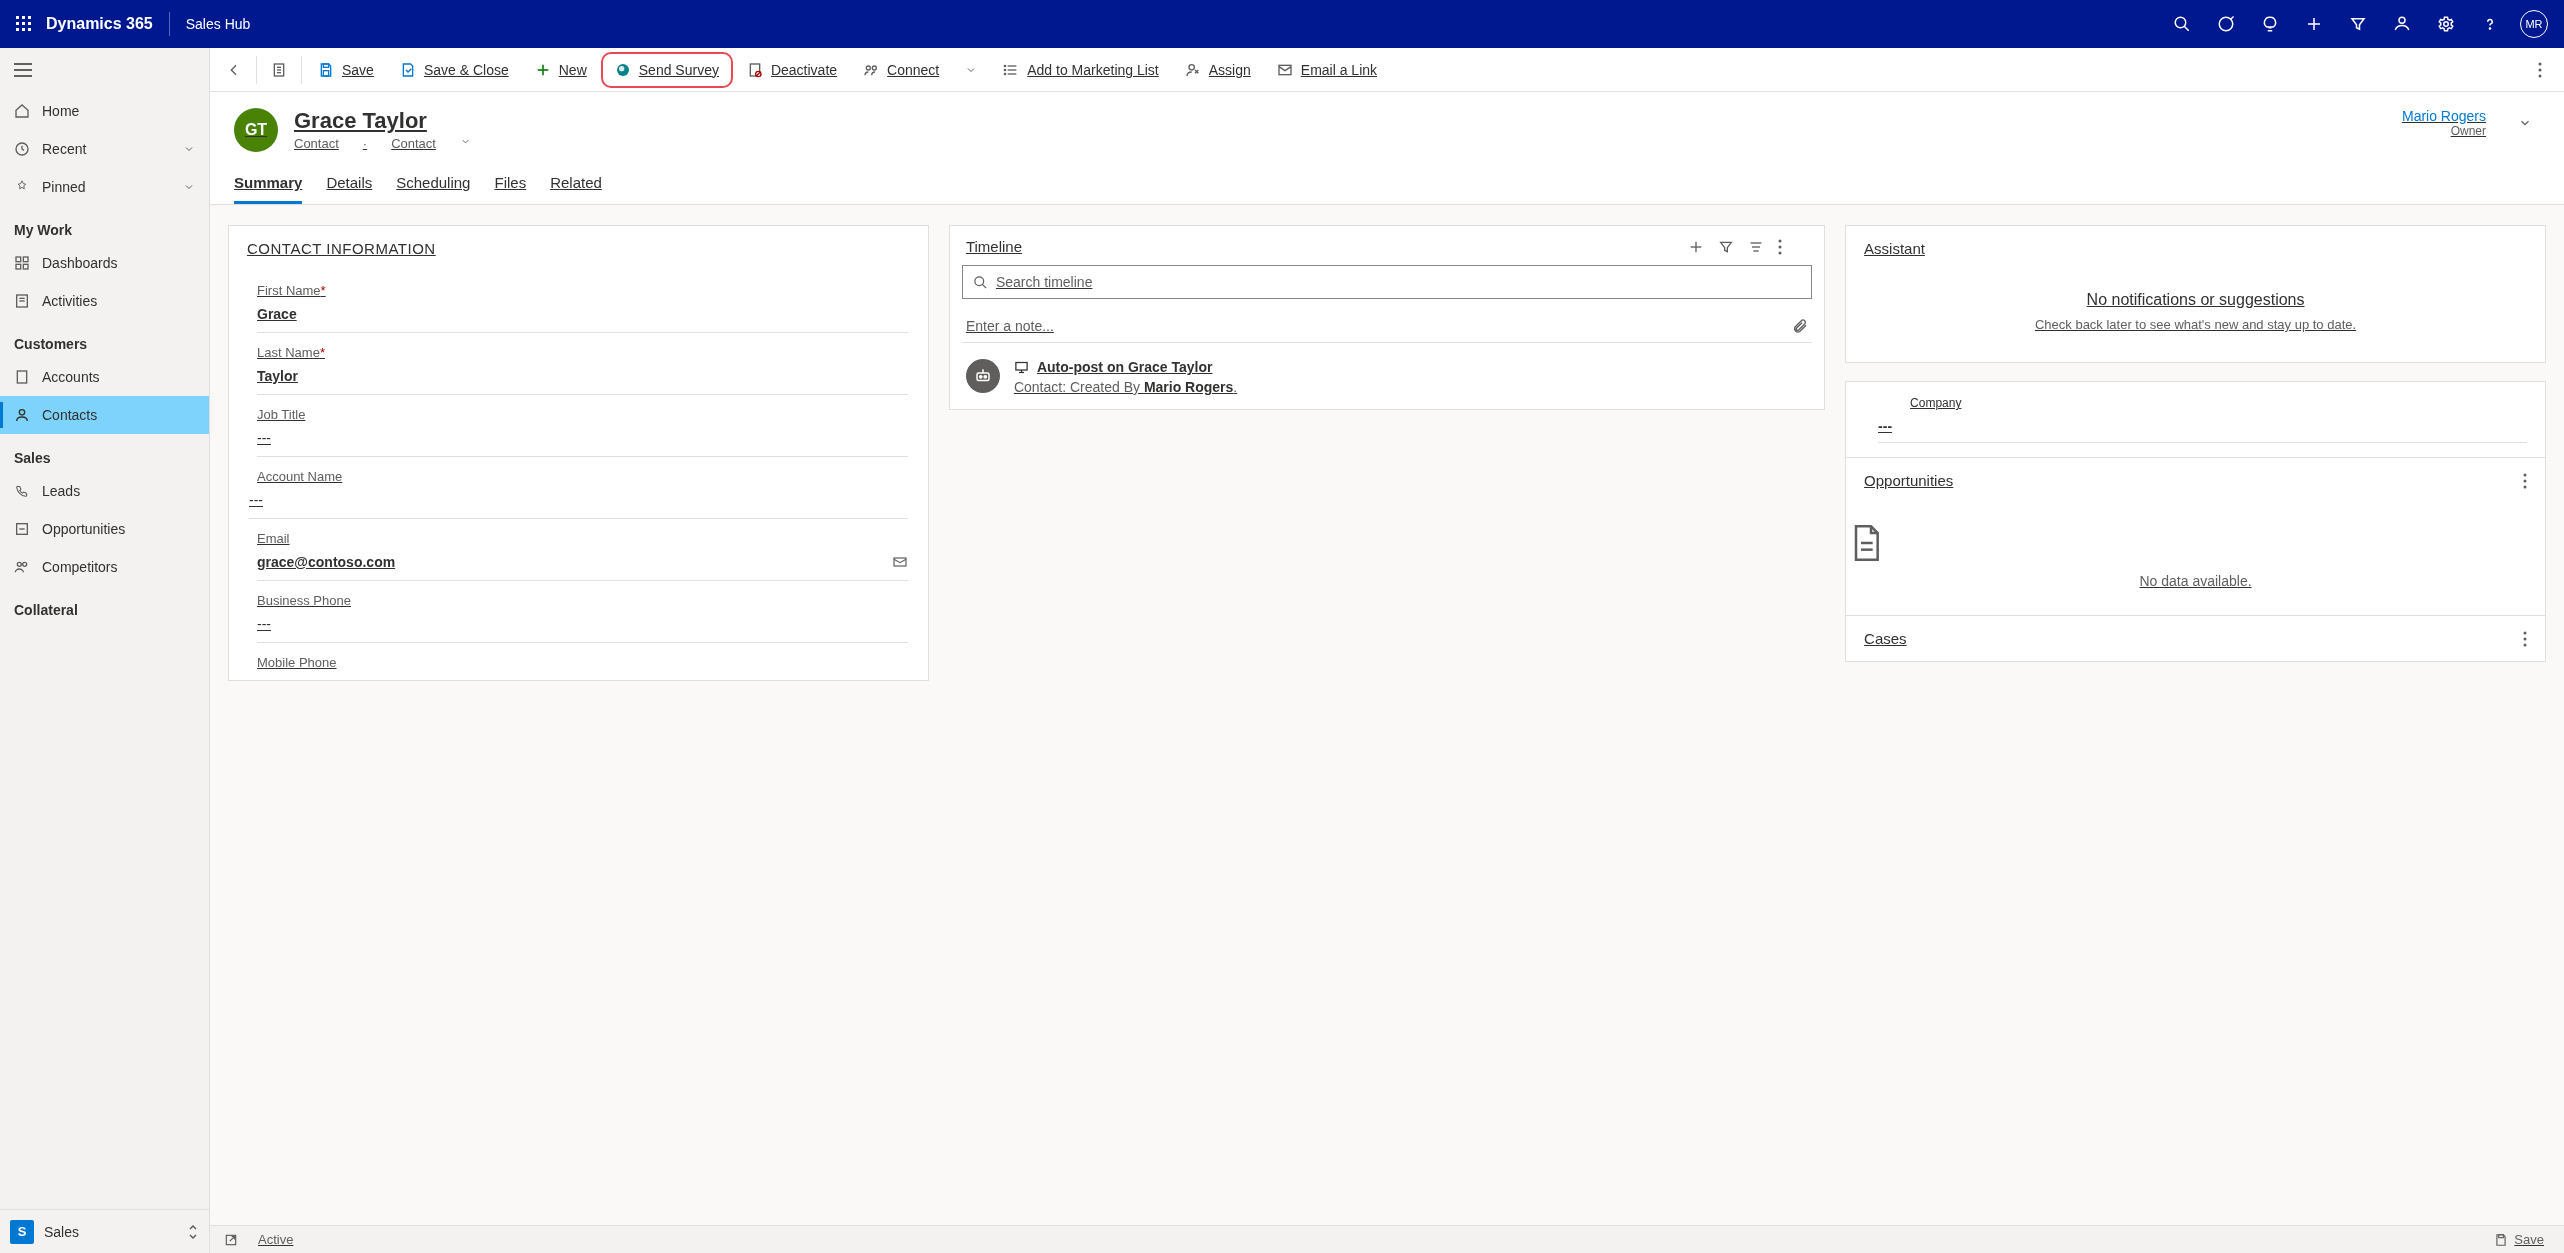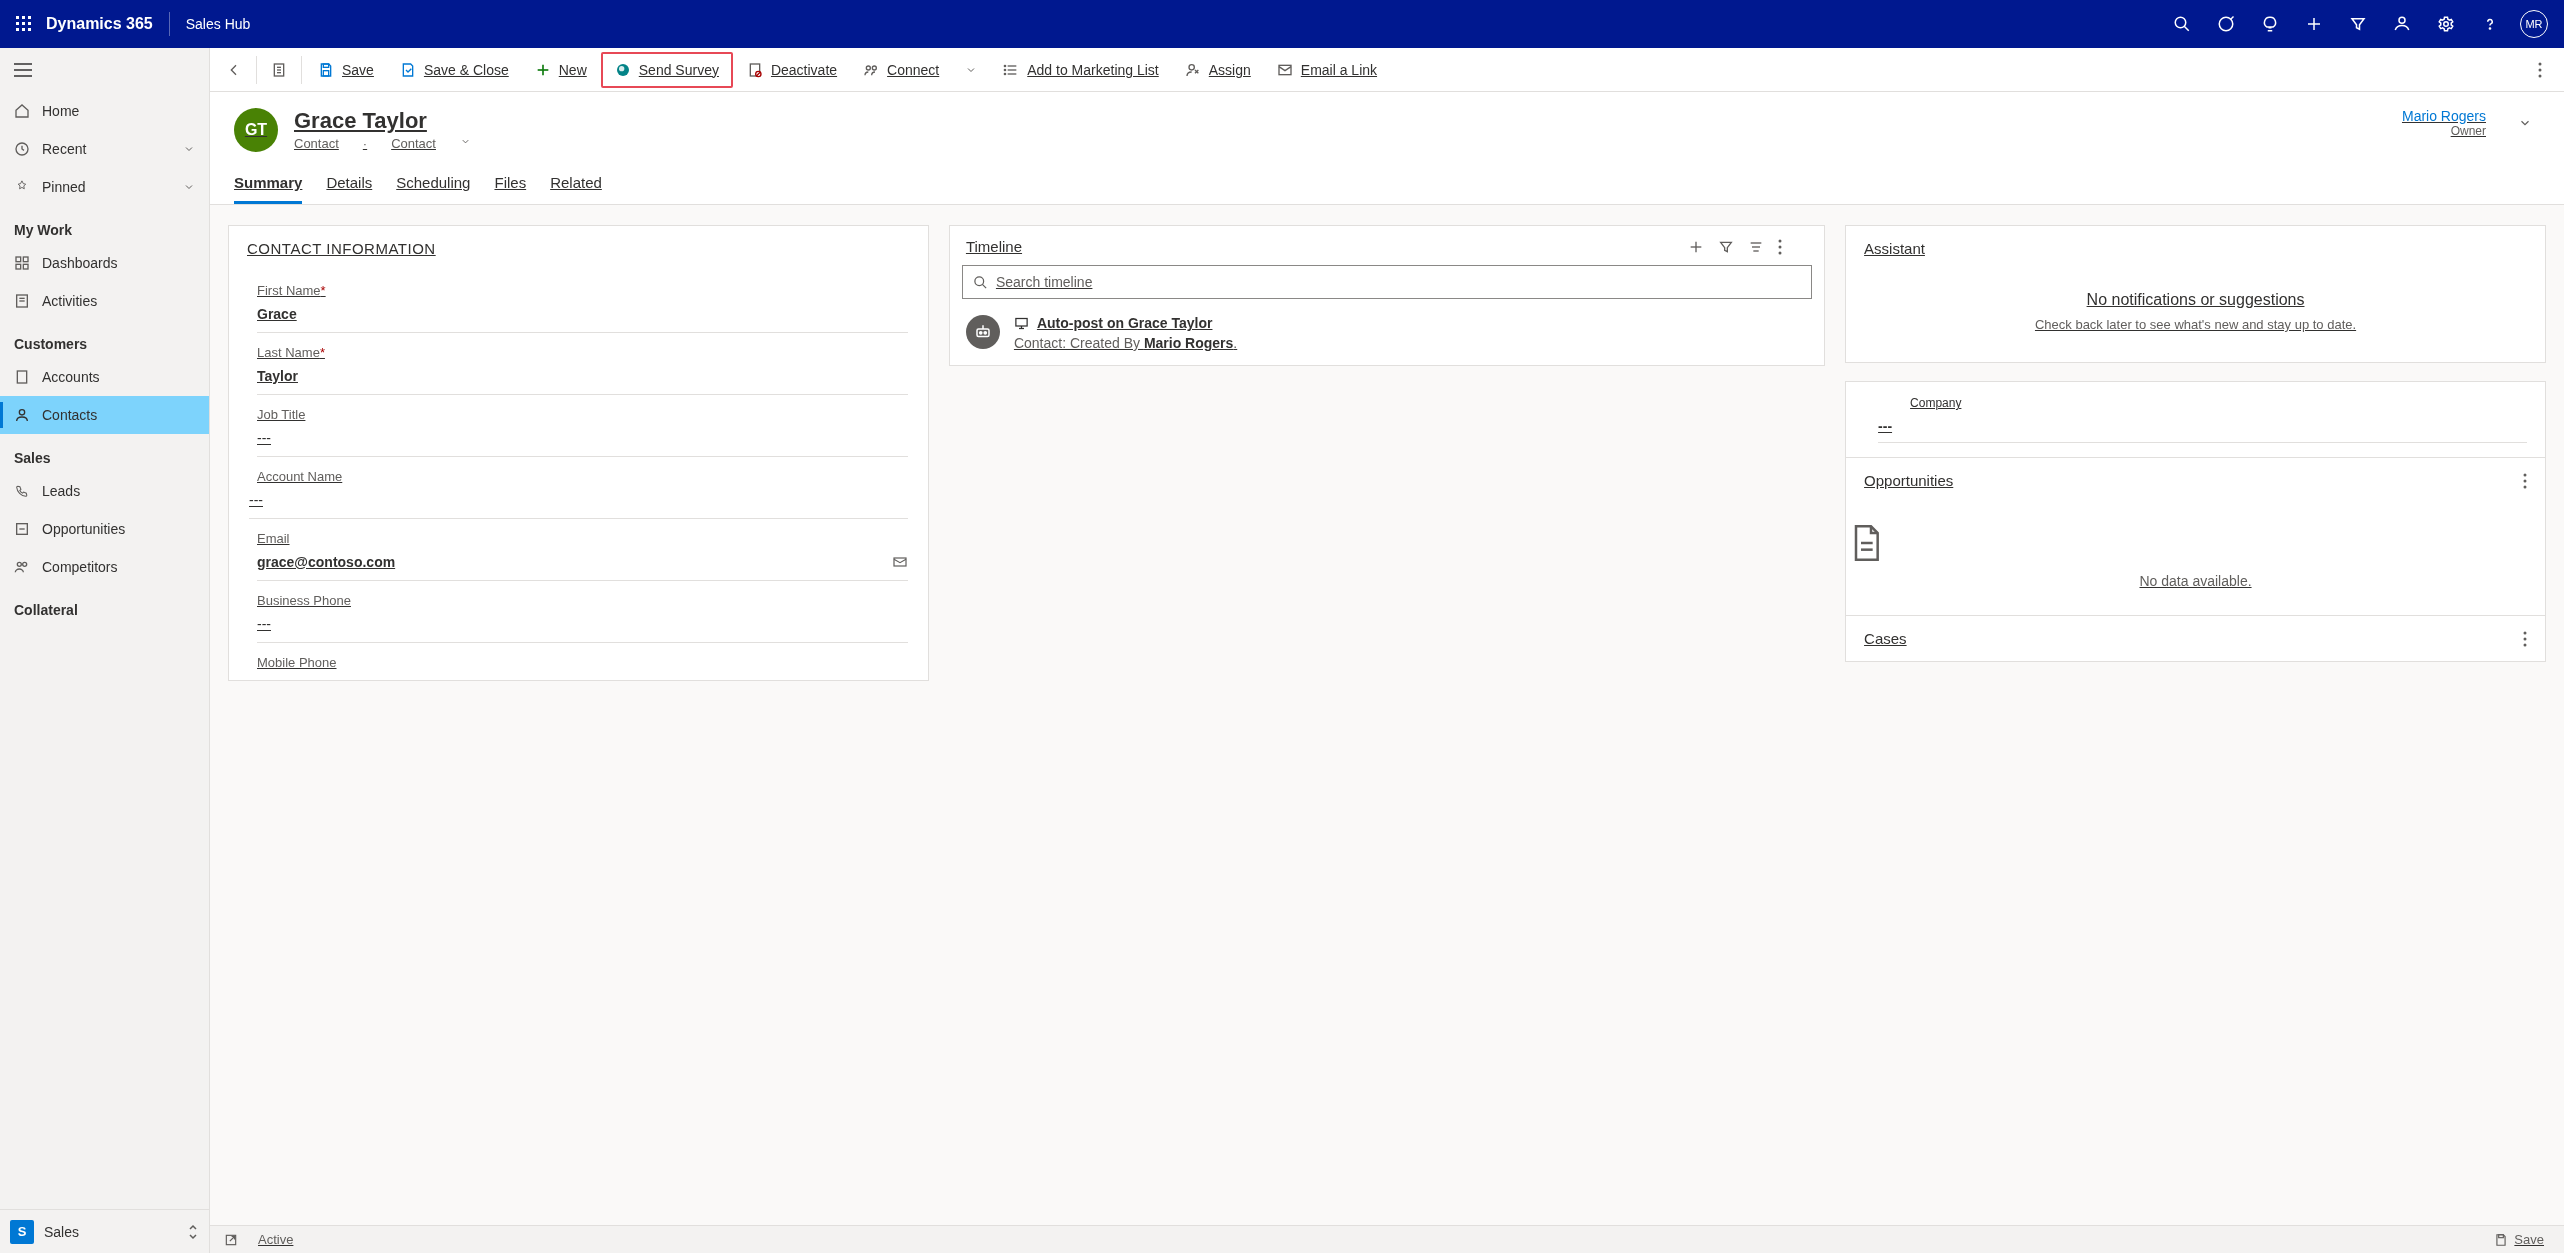--- a/index.html
+++ b/index.html
@@ -31,21 +31,21 @@
 .updown { margin-left:auto; color:#605E5C; }
 
 
 .main { flex: 1; display: flex; flex-direction: column; min-width: 0; text-decoration: underline; }
 
 
 .cmd-bar { height: 44px; border-bottom: 1px solid #E1DFDD; display: flex; align-items: center; padding: 0 6px; gap: 2px; }
 .cmd-btn { height: 36px; display: flex; align-items: center; gap: 8px; padding: 0 12px; cursor: pointer; border-radius: 2px; color: #323130; }
 .cmd-icon-only { width: 36px; justify-content: center; padding: 0;}
 .cmd-sep { width: 1px; height: 28px; background: #E1DFDD; margin: 0 2px; }
-.highlight-box { border: 2px solid #E74856; border-radius: 2px; }
+.highlight-box { border: 2px solid #E74856; border-radius: 10px; }
 .ic { display: inline-flex; width: 16px; height: 16px; align-items: center; justify-content: center; }
 
 
 .rec-head { padding: 16px 24px 0; display: flex; align-items: flex-start; gap: 16px; }
 .rec-avatar { width: 44px; height: 44px; border-radius: 50%; background: #498205; color: #fff; display:flex; align-items:center; justify-content:center; font-weight:600; font-size: 16px;}
 .rec-title { font-size: 22px; font-weight: 600; line-height: 1.2; }
 .rec-sub { color: #605E5C; font-size: 13px; display:flex; align-items:flex-start; gap: 24px; padding-top: 2px;}
 .rec-owner { margin-left: auto; text-align: right; padding-right: 8px;}
 .rec-owner .name { color: #0078D4; font-size: 14px; }
 .rec-owner .lbl { color: #605E5C; font-size: 12px; }
@@ -535,20 +535,28 @@
               </div>
           </div>
           <div class="tl-search">
             <span>
                 <svg width="15" height="15" viewBox="0 0 24 24" fill="none" stroke="#605E5C" stroke-width="2">
                   <circle cx="10" cy="10" r="7"></circle>
                   <line x1="21" y1="21" x2="15" y2="15"></line>
                 </svg>
               </span>
             <span>Search timeline</span>
+          </div>
+          <div class="tl-note">
+            <span>Enter a note...</span>
+            <span class="attach">
+                <svg width="16" height="16" viewBox="0 0 24 24" fill="none" stroke="#605E5C" stroke-width="2">
+                  <path d="M21 11l-9 9a5 5 0 0 1-7-7l9-9a3.5 3.5 0 0 1 5 5l-9 9a2 2 0 0 1-3-3l8-8"></path>
+                </svg>
+              </span>
           </div>
           <div class="tl-item">
             <div class="tl-bubble">
                 <svg width="18" height="18" viewBox="0 0 24 24" fill="none" stroke="#fff" stroke-width="2">
                   <rect x="4" y="8" width="16" height="10" rx="2"></rect>
                   <circle cx="9" cy="13" r="1.5" fill="#fff"></circle>
                   <circle cx="15" cy="13" r="1.5" fill="#fff"></circle>
                   <line x1="12" y1="3" x2="12" y2="8"></line>
                 </svg>
               </div>

